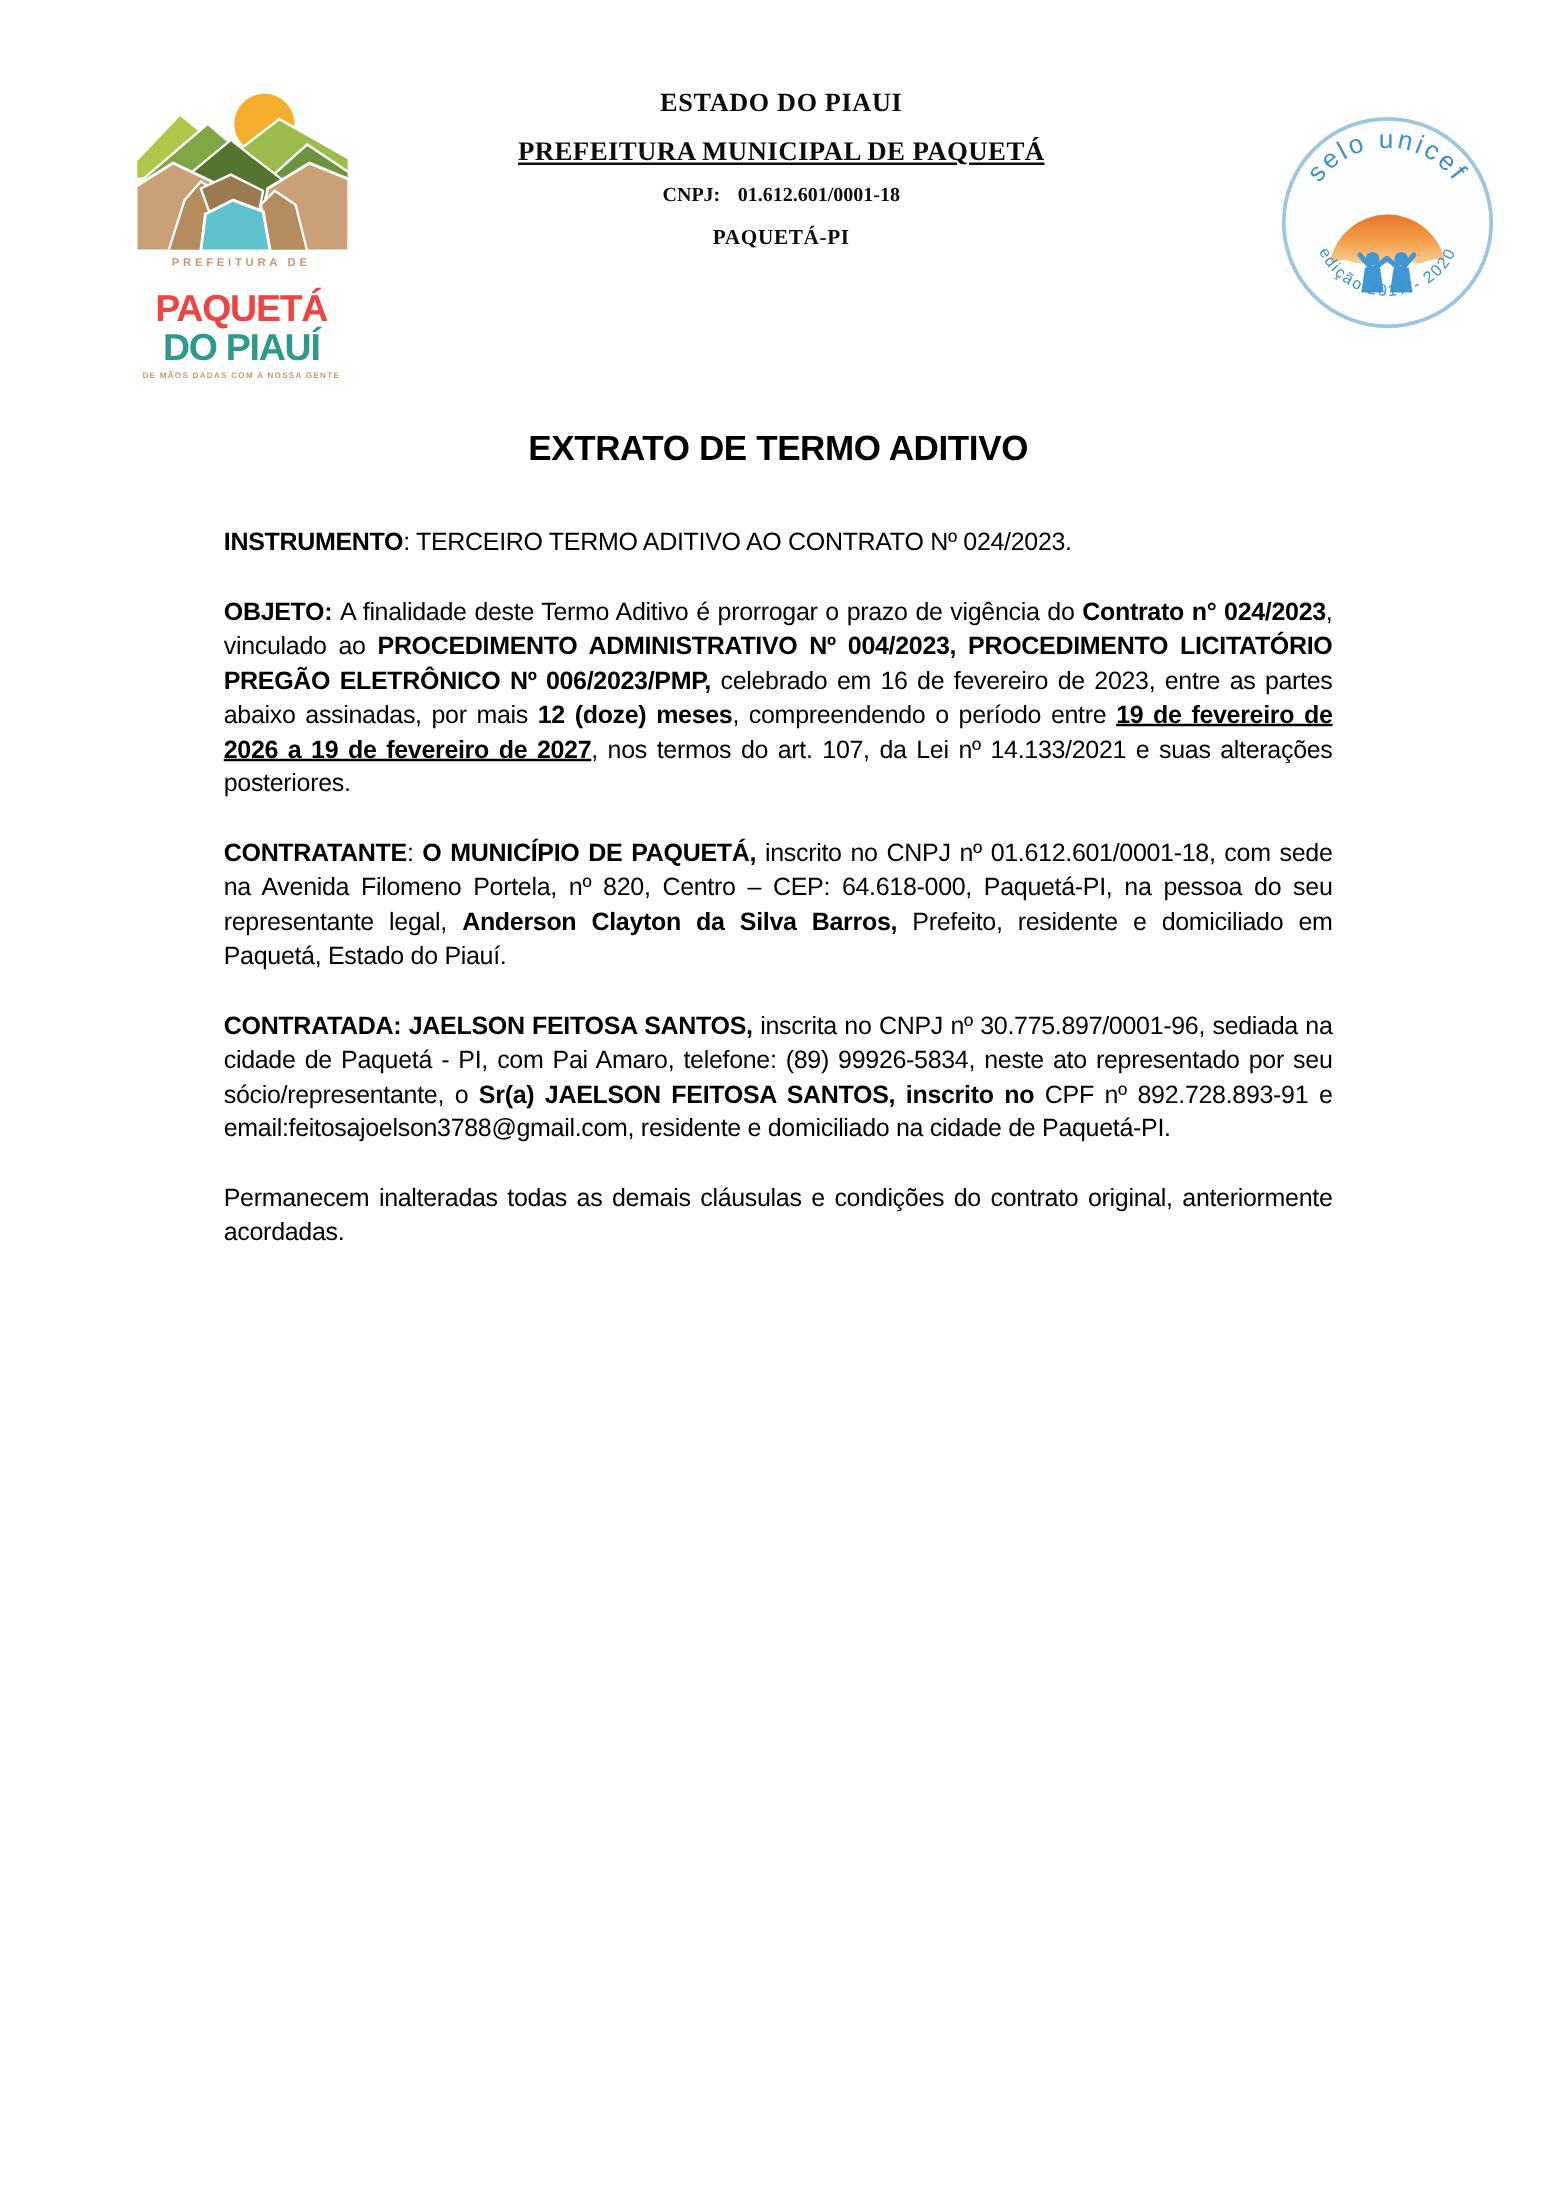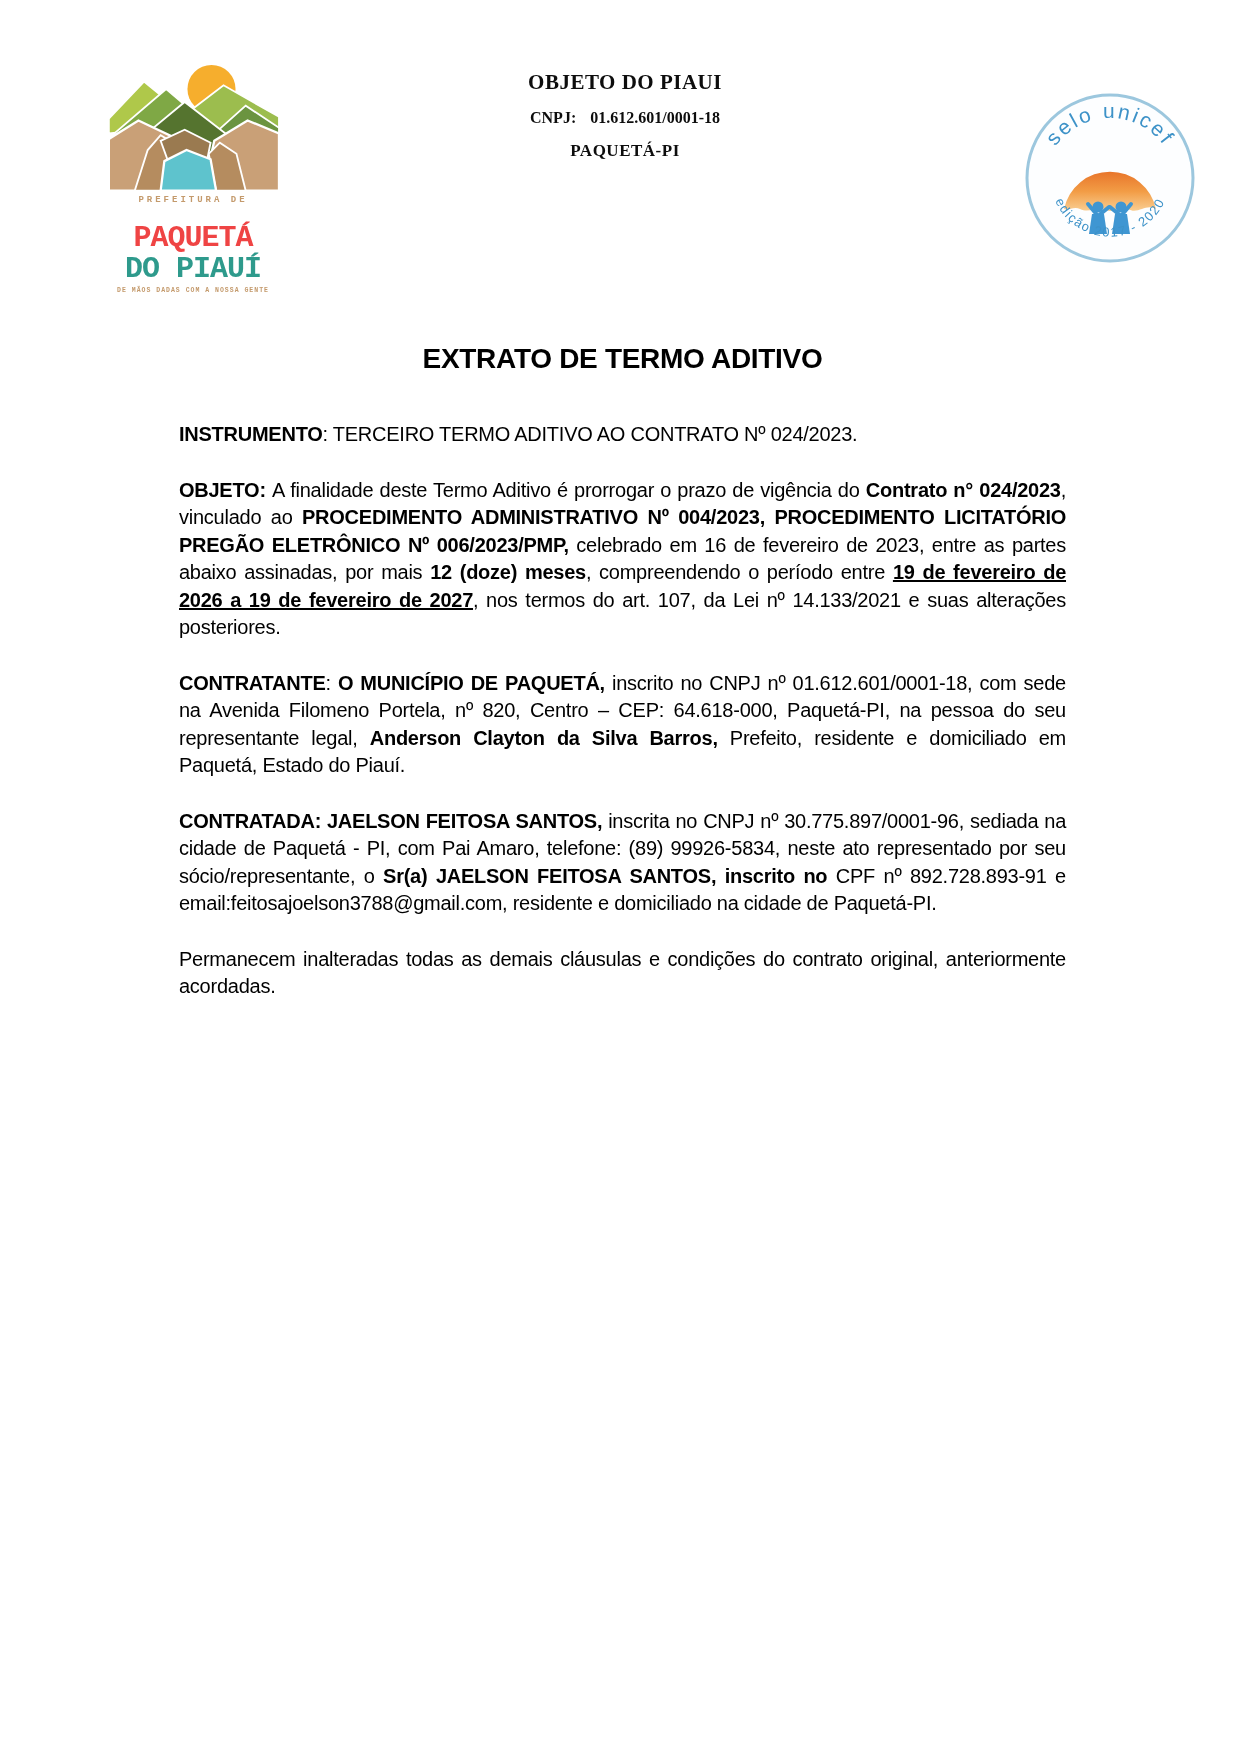--- a/index.html
+++ b/index.html
@@ -2,21 +2,21 @@
 <html lang="pt"><head>
 <meta charset="utf-8">
 <style>
   html,body{margin:0;padding:0;background:#e8e8e8;}
   .page{
     position:relative;width:1241px;height:1755px;background:#ffffff;
     margin:0 auto;overflow:hidden;color:#000;
     font-family:"Liberation Sans",sans-serif;
   }
   
-  .logo{position:absolute;left:98px;top:60px;width:190px;text-align:center;line-height:1;font-family:Liberation Mono, monospace;}
+  .logo{position:absolute;left:98px;top:70px;width:190px;text-align:center;line-height:1;}
   .logo svg{display:block;margin:0 auto;}
   .logo-pre{font-size:9px;font-weight:bold;letter-spacing:3px;color:#c49a6c;margin-top:4px;}
   .logo-name{font-size:30px;font-weight:bold;letter-spacing:-1px;color:#ef4444;margin-top:18px;}
   .logo-name2{font-size:30px;font-weight:bold;letter-spacing:-1px;color:#2e9a8c;margin-top:1px;}
   .logo-tag{font-size:6.5px;font-weight:bold;letter-spacing:1px;color:#c49a6c;margin-top:4px;}
 
   .hdr{position:absolute;left:285px;top:70px;width:680px;text-align:center;
        font-family:"Liberation Serif",serif;font-weight:bold;color:#0d0d0d;}
   .hdr .hl{margin-bottom:14px;}
   .hl1{font-size:21px;letter-spacing:0.5px;}
@@ -56,21 +56,22 @@
       <path d="M58,86 84,74 112,88 108,108 66,108 Z" fill="#9a7a50" stroke="#fff" stroke-width="2"></path>
       <path d="M62,108 86,96 112,106 118,140 58,140 Z" fill="#5ec3cd" stroke="#fff" stroke-width="2.5"></path>
     </svg>
     <div class="logo-pre">PREFEITURA DE</div>
     <div class="logo-name">PAQUETÁ</div>
     <div class="logo-name2">DO PIAUÍ</div>
     <div class="logo-tag">DE MÃOS DADAS COM A NOSSA GENTE</div>
   </div>
 
   <div class="hdr">
-    <div class="hl hl1">OBJETO DO PIAUI</div>
+    <div class="hl hl1">ESTADO DO PIAUI</div>
+    <div class="hl hl2">PREFEITURA MUNICIPAL DE PAQUETÁ</div>
     <div class="hl hl3"><span>CNPJ:</span><span class="sep"></span><span>01.612.601/0001-18</span></div>
     <div class="hl hl5">PAQUETÁ-PI</div>
   </div>
 
   <div class="seal">
     <svg width="172" height="172" viewBox="0 0 172 172" aria-hidden="true">
       <defs>
         <linearGradient id="sealsun" x1="0" y1="0" x2="0" y2="1">
           <stop offset="0" stop-color="#e8752b"></stop>
           <stop offset="0.5" stop-color="#f29c45"></stop>

